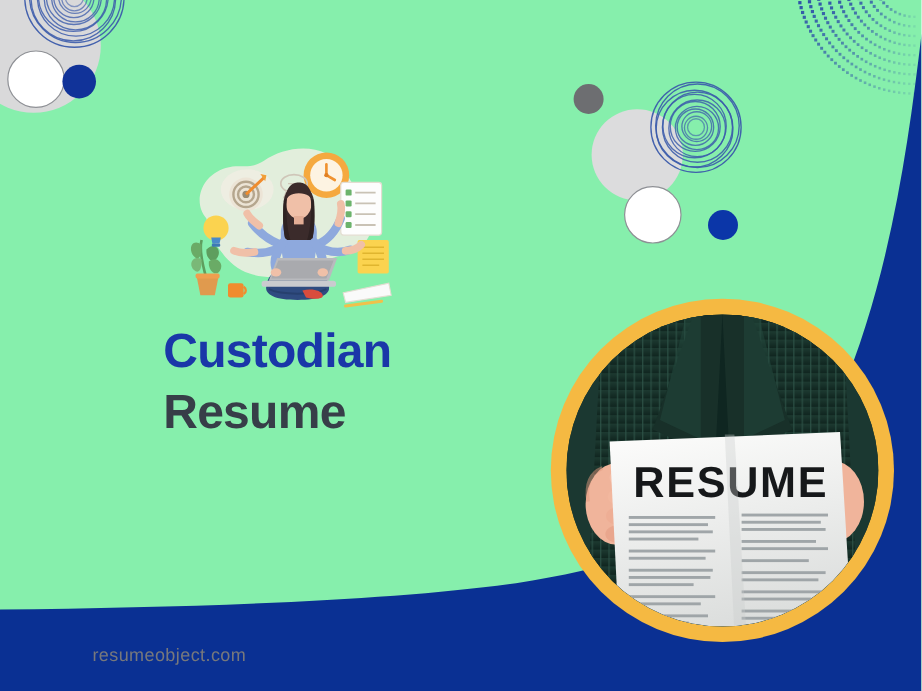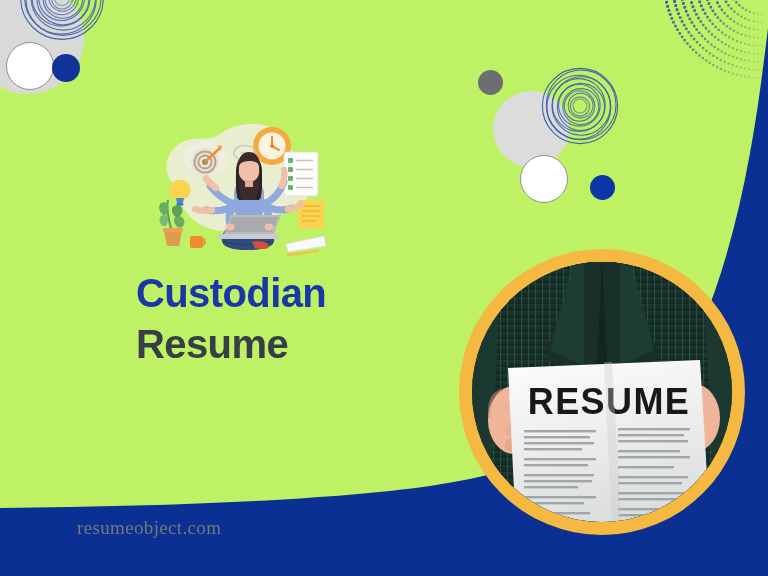--- a/index.html
+++ b/index.html
@@ -5,21 +5,21 @@
   * { box-sizing: border-box; margin: 0; padding: 0; }
   html, body {
     width: 768px; height: 576px;
     overflow: hidden;
     font-family: "Liberation Sans", sans-serif;
     background: #ffffff;
   }
   #canvas {
     position: relative;
     width: 768px; height: 576px;
-    background: #bef264;
+    background: #86efac;
     overflow: hidden;
   }
   .layer { position: absolute; }
 
   
   #blue-sweep { left:0; top:0; width:768px; height:576px; pointer-events:none; }
 
   
   .deco-circle { position:absolute; border-radius:50%; }
 
@@ -53,23 +53,23 @@
     font-size: 40px;
     line-height: 51px;
     letter-spacing: -0.6px;
     white-space: nowrap;
   }
   #headline-1 { color:#1a37a8; }
   #headline-2, #headline-3 { color:#373e48; }
 
   
   #footer-url {
-    position:absolute; left:77px; top:517px;
-    font-family: Liberation Serif, serif;
-    font-size: 19px;
+    position:absolute; left:77px; top:538px;
+    font-family: Liberation Sans, sans-serif;
+    font-size: 15px;
     letter-spacing: 0.35px;
     color:#77787c;
     white-space: nowrap;
   }
 
   
   #photo-medallion {
     position:absolute; left:459px; top:249px;
     width:286px; height:286px;
     border-radius:50%;

